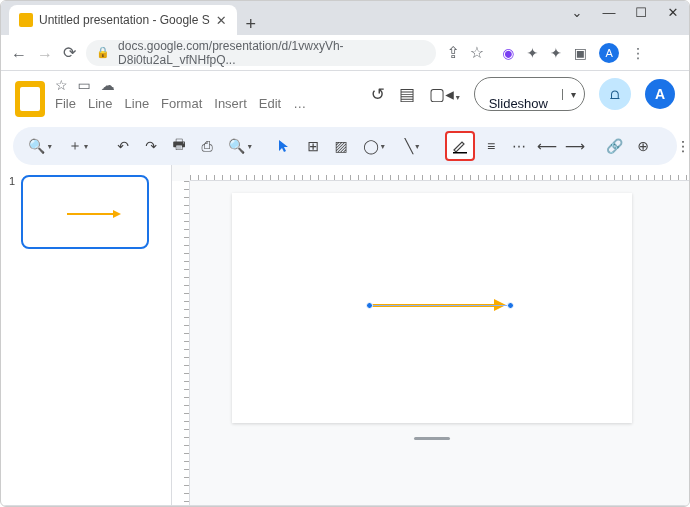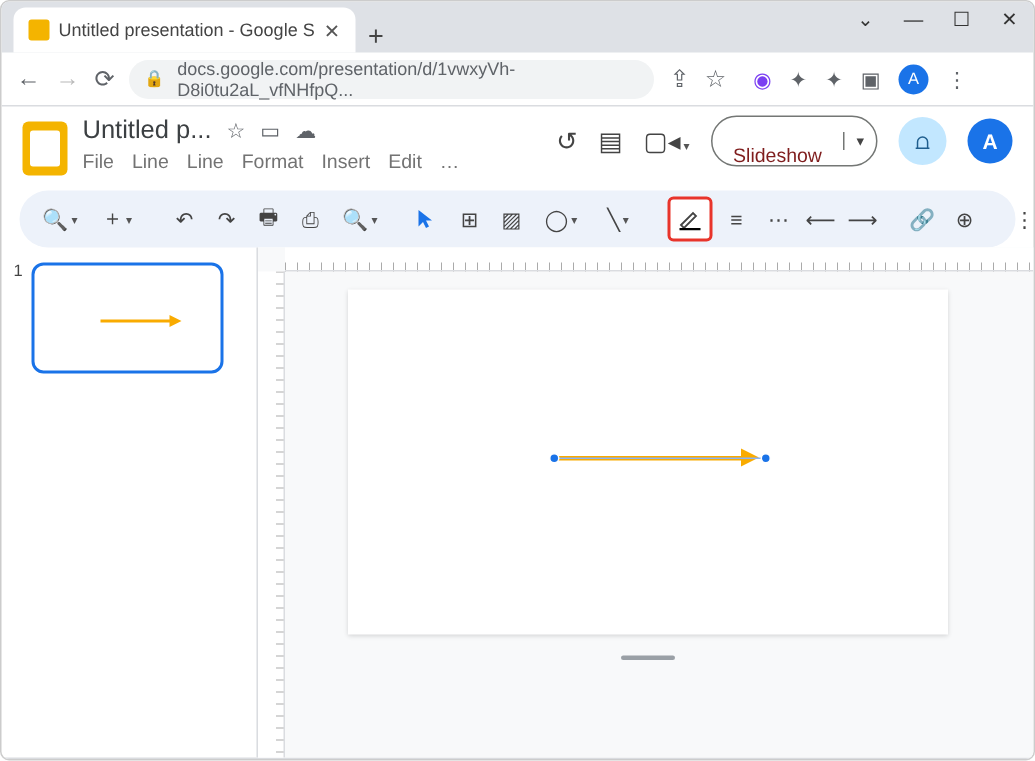--- a/index.html
+++ b/index.html
@@ -28,21 +28,21 @@
 .app-logo { width: 30px; height: 36px; background: #f4b400; border-radius: 4px; position: relative; margin-top: 4px; }
 .app-logo::after { content: ""; position: absolute; inset: 6px 5px 6px 5px; background: #fff; border-radius: 2px; }
 .title-area { display: flex; flex-direction: column; }
 .title-row { display: flex; align-items: center; gap: 10px; }
 .doc-title { font-size: 17px; color: #3c4043; }
 .title-icon { color: #5f6368; font-size: 14px; }
 .menu-row { display: flex; gap: 12px; font-size: 13px; color: #737373; margin-top: 3px; }
 .header-right { margin-left: auto; display: flex; align-items: center; gap: 14px; }
 .hr-icon { color: #444; font-size: 17px; }
 .slideshow-btn { border: 1px solid #747775; border-radius: 18px; height: 34px; display: flex; align-items: center; }
-.slideshow-btn .main { padding: 0 14px; font-size: 13px; color: #7f1d1d; margin-top: 18px; }
+.slideshow-btn .main { padding: 0 14px; font-size: 13px; color: #0f172a; margin-top: 18px; }
 .slideshow-btn .dd { border-left: 1px solid #747775; padding: 0 8px; font-size: 10px; color: #444; }
 .share-btn { width: 32px; height: 32px; border-radius: 50%; background: #c2e7ff; color: #1f5e8e; display: flex; align-items: center; justify-content: center; font-size: 15px; }
 .acct { width: 30px; height: 30px; border-radius: 50%; background: #1a73e8; color: #fff; display: flex; align-items: center; justify-content: center; font-size: 14px; font-weight: bold; }
 
 
 .toolbar { margin: 10px 12px 0 12px; background: #edf2fa; border-radius: 22px; height: 38px; display: flex; align-items: center; padding: 0 10px; gap: 4px; position: relative; }
 .tb-btn { min-width: 24px; height: 26px; display: flex; align-items: center; justify-content: center; color: #444; font-size: 14px; border-radius: 4px; padding: 0 2px; }
 .tb-btn.wdd { min-width: 34px; }
 .tb-sep { width: 1px; height: 20px; background: #c7cbd1; margin: 0 4px; }
 .tb-btn.highlight { border: 2px solid #e8342b; background: #fff; height: 30px; min-width: 30px; }
@@ -110,21 +110,20 @@
     <span class="ico">▣</span>
     <span class="avatar">A</span>
     <span class="ico">⋮</span>
   </div>
 </div>
 
 <div class="app-header">
   <div class="app-logo"></div>
   <div class="title-area">
     <div class="title-row">
-      <span class="doc-title">Untitled p...</span>
       <span class="title-icon">☆</span>
       <span class="title-icon">▭</span>
       <span class="title-icon">☁</span>
     </div>
     <div class="menu-row">
       <span>File</span>
       <span>Line</span>
       <span>Line</span>
       <span>Format</span>
       <span>Insert</span>

